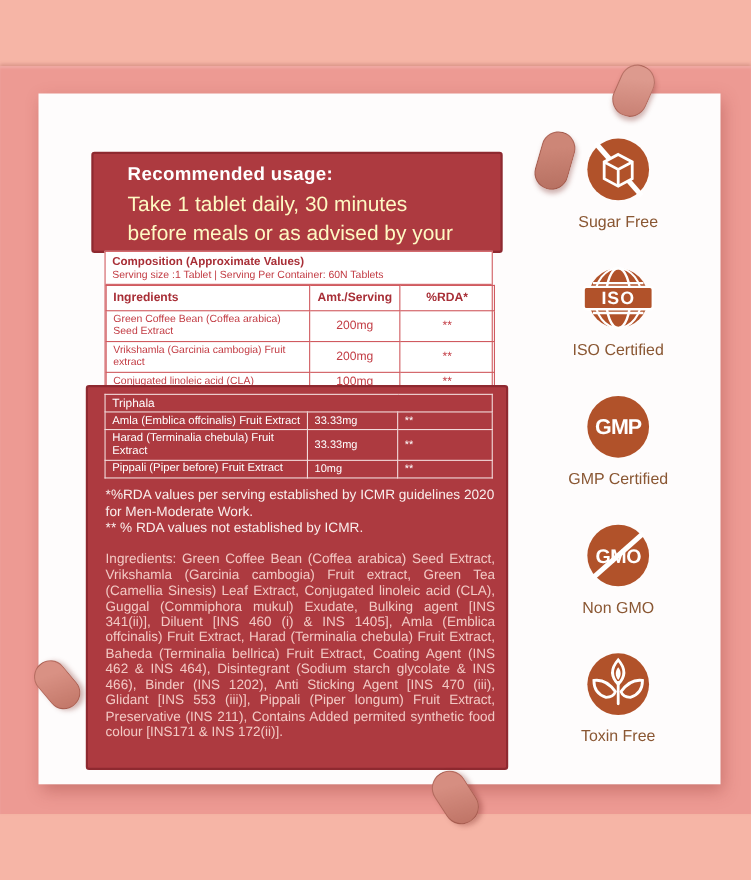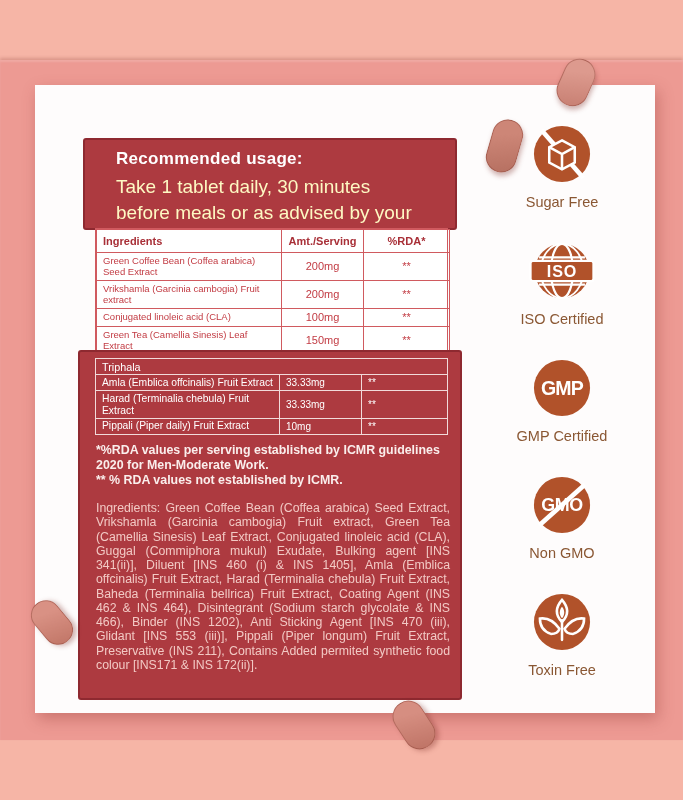--- a/index.html
+++ b/index.html
@@ -32,21 +32,21 @@
   table.comp td{color:#c23b43;font-size:9.5px;padding:2px 6px;border:1px solid #d05a5f;line-height:1.2;}
   table.comp td.c-val{font-size:11px;text-align:center;}
 
   
   .dark-box{position:absolute;left:43px;top:265px;width:384px;height:350px;box-sizing:border-box;background:#ad3a40;border:2px solid #8e2930;border-radius:3px;z-index:2;overflow:hidden;padding:6px 14px 0 15px;}
   table.triph{border-collapse:collapse;width:352px;table-layout:fixed;}
   table.triph col.g1{width:184px;} table.triph col.g2{width:82px;} table.triph col.g3{width:86px;}
   table.triph td{border:1.4px solid #f2dada;color:#ffffff;font-size:10.3px;padding:1.5px 6px;line-height:1.15;}
   table.triph td.c-val{font-size:10px;}
   table.triph td.group{font-size:10.8px;}
-  .rda-notes{color:#faeeec;font-size:12.4px;line-height:1.22;margin:8px 0 0 1px;width:354px;font-weight:bold;}
+  .rda-notes{color:#faeeec;font-size:12.4px;line-height:1.22;margin:8px 0 0 1px;width:354px;}
   .ingredients{color:#f2c9c4;font-size:12.3px;line-height:1.16;text-align:justify;margin:13px 0 0 1px;width:354px;}
 
   
   .badge-col{position:absolute;left:494px;top:120px;width:136px;display:flex;flex-direction:column;gap:26px;z-index:2;}
   .badge{display:flex;flex-direction:column;align-items:center;}
   .badge svg{width:68px;height:68px;display:block;}
   .badge-label{margin-top:5px;line-height:18px;font-size:14.5px;font-weight:500;color:#8a5733;text-align:center;}
 </style>
 </head>
 <body>
@@ -55,20 +55,24 @@
   <div class="band-mid"></div>
 
   <div class="card">
 
     <div class="usage-box">
       <p class="usage-title">Recommended usage:</p>
       <p class="usage-body">Take 1 tablet daily, 30 minutes before meals or as advised by your dietitian.Use consistently for 3 months for best results</p>
     </div>
 
     <div class="comp-wrap">
+      <div class="comp-head">
+        <div class="comp-title">Composition (Approximate Values)</div>
+        <div class="comp-serving">Serving size :1 Tablet | Serving Per Container: 60N Tablets</div>
+      </div>
       <table class="comp">
         <colgroup>
             <col class="g1">
             <col class="g2">
             <col class="g3">
           </colgroup>
         <thead>
           <tr>
             <th>Ingredients</th>
             <th class="c-val">Amt./Serving</th>
@@ -120,21 +124,21 @@
               <td>Amla (Emblica offcinalis) Fruit Extract</td>
               <td class="c-val">33.33mg</td>
               <td class="c-val">**</td>
             </tr>
             <tr>
               <td>Harad (Terminalia chebula) Fruit Extract</td>
               <td class="c-val">33.33mg</td>
               <td class="c-val">**</td>
             </tr>
             <tr>
-              <td>Pippali (Piper daily) Fruit Extract</td>
+              <td>Pippali (Piper before) Fruit Extract</td>
               <td class="c-val">10mg</td>
               <td class="c-val">**</td>
             </tr>
           </tbody>
       </table>
       <div class="rda-notes">
         <div>*%RDA values per serving established by ICMR guidelines 2020 for Men-Moderate Work.</div>
         <div>** % RDA values not established by ICMR.</div>
       </div>
       <div class="ingredients">Ingredients: Green Coffee Bean (Coffea arabica) Seed Extract, Vrikshamla (Garcinia cambogia) Fruit extract, Green Tea (Camellia Sinesis) Leaf Extract, Conjugated linoleic acid (CLA), Guggal (Commiphora mukul) Exudate, Bulking agent [INS 341(ii)], Diluent [INS 460 (i) &amp; INS 1405], Amla (Emblica offcinalis) Fruit Extract, Harad (Terminalia chebula) Fruit Extract, Baheda (Terminalia bellrica) Fruit Extract, Coating Agent (INS 462 &amp; INS 464), Disintegrant (Sodium starch glycolate &amp; INS 466), Binder (INS 1202), Anti Sticking Agent [INS 470 (iii), Glidant [INS 553 (iii)], Pippali (Piper longum) Fruit Extract, Preservative (INS 211), Contains Added permited synthetic food colour [INS171 &amp; INS 172(ii)].</div>

